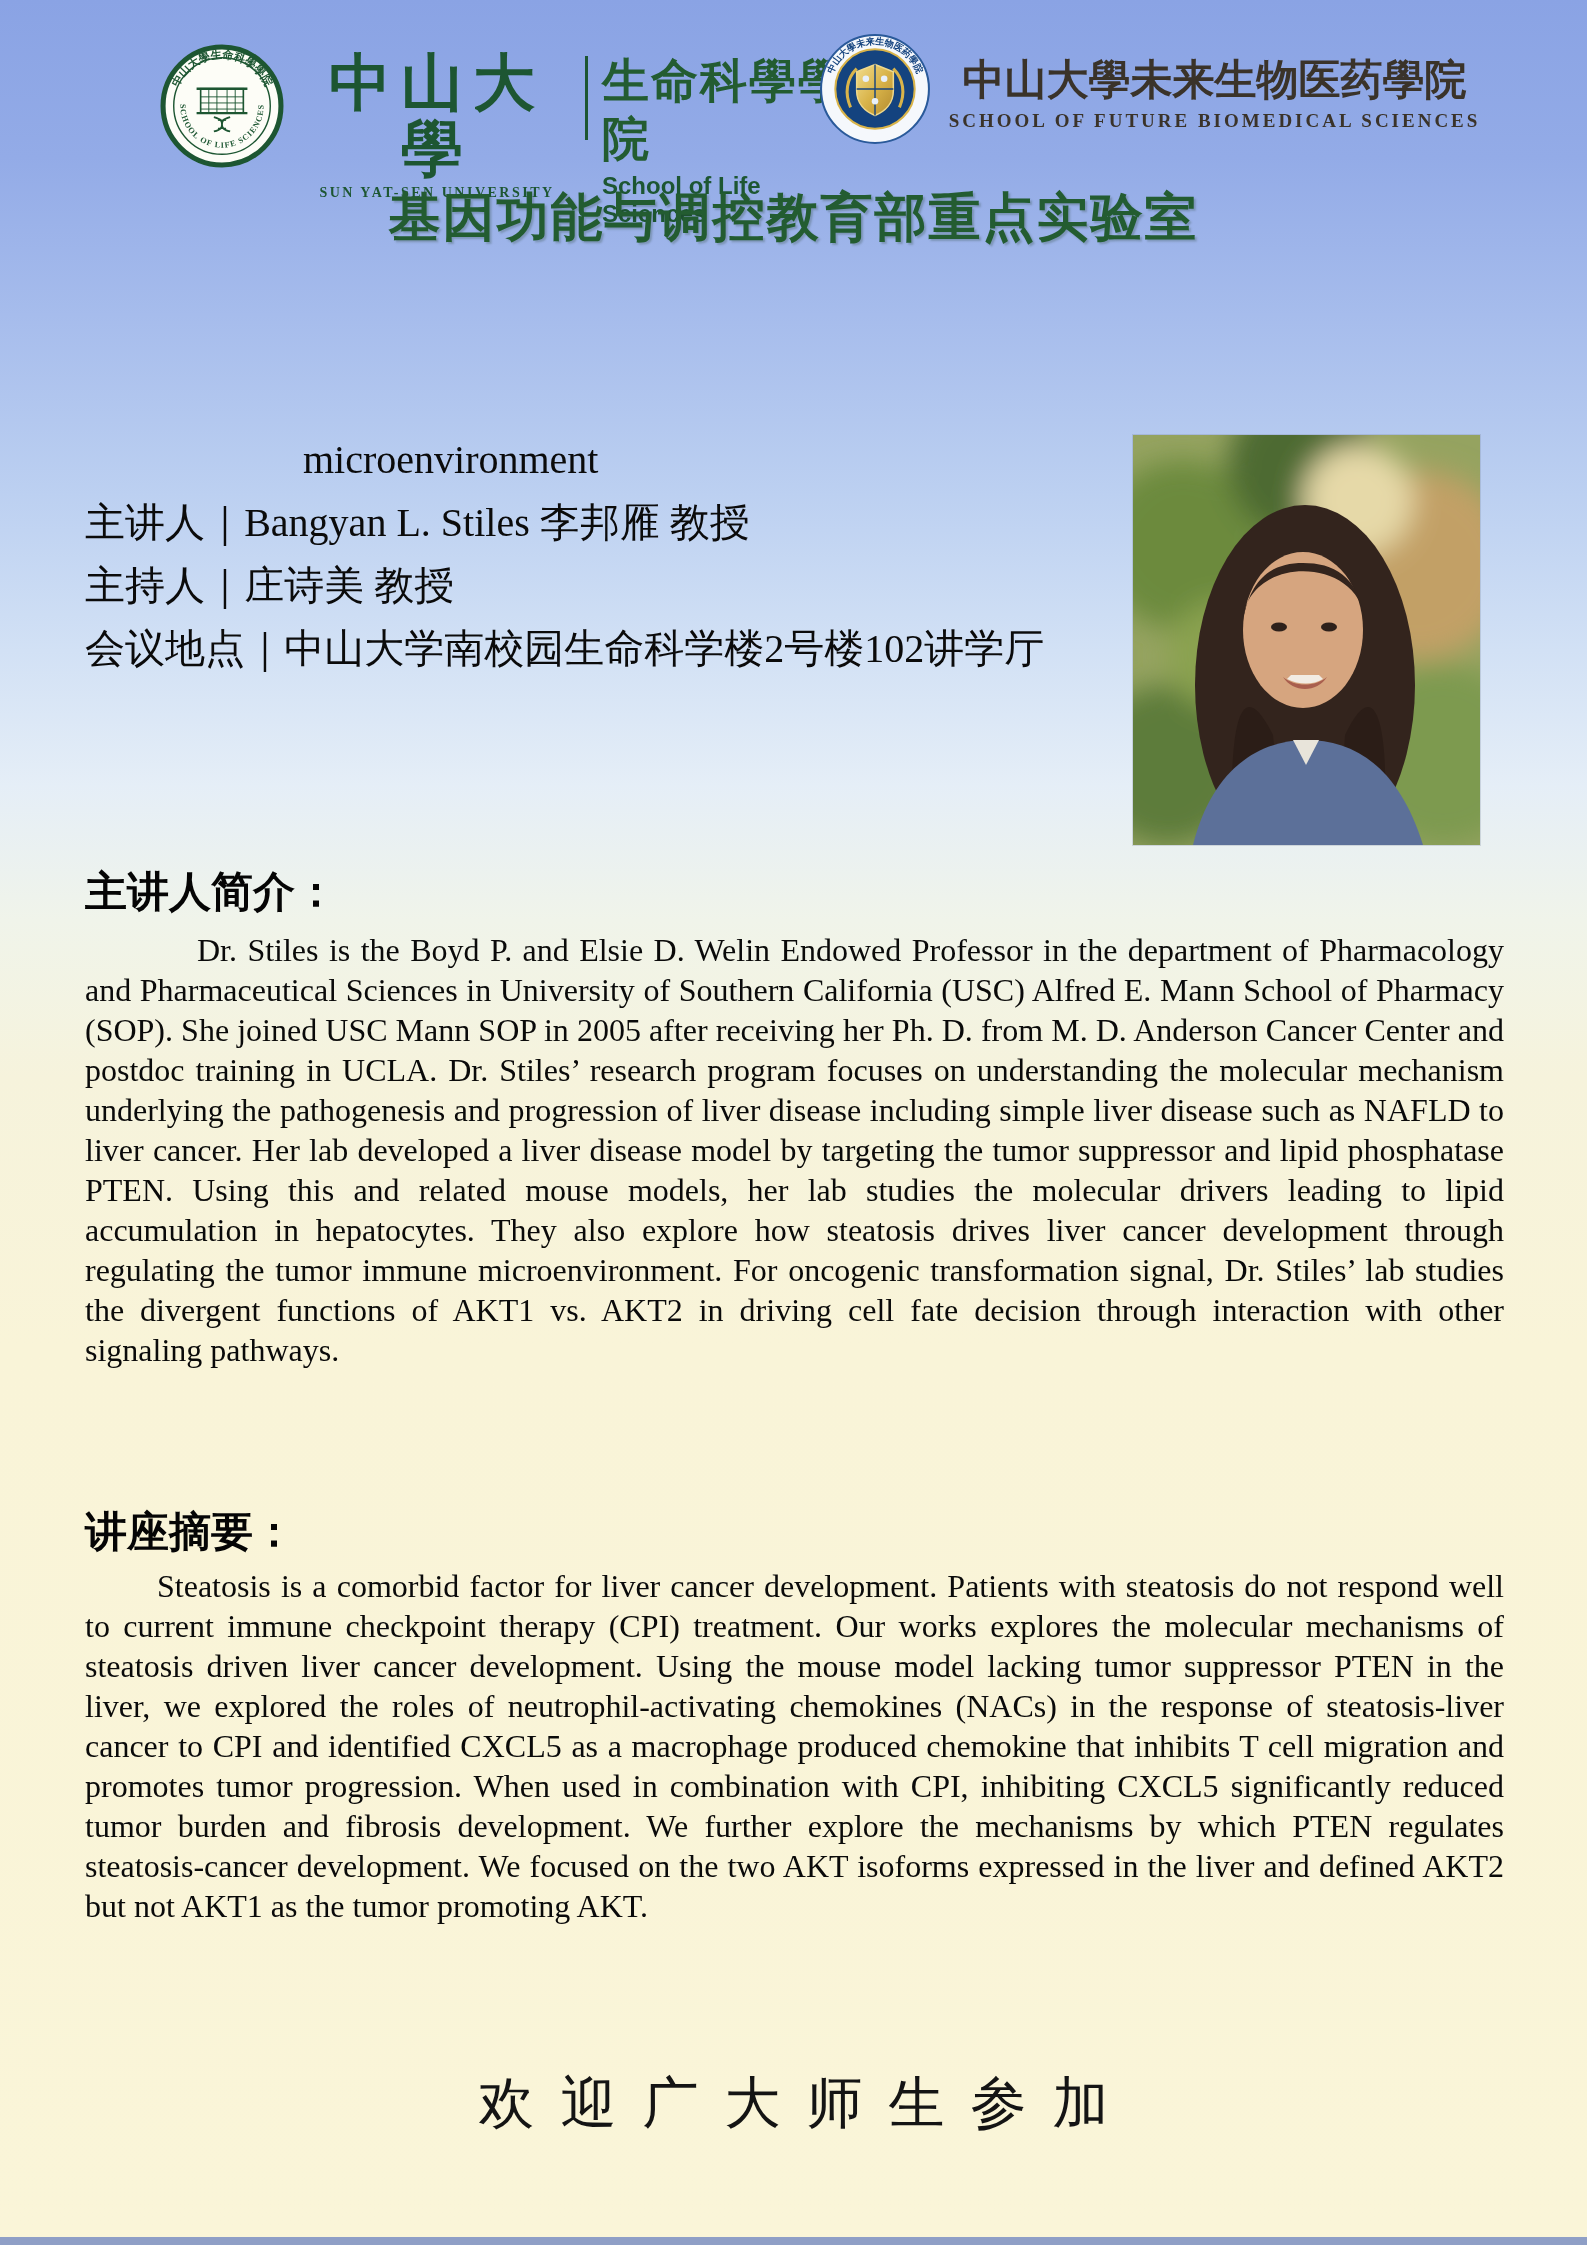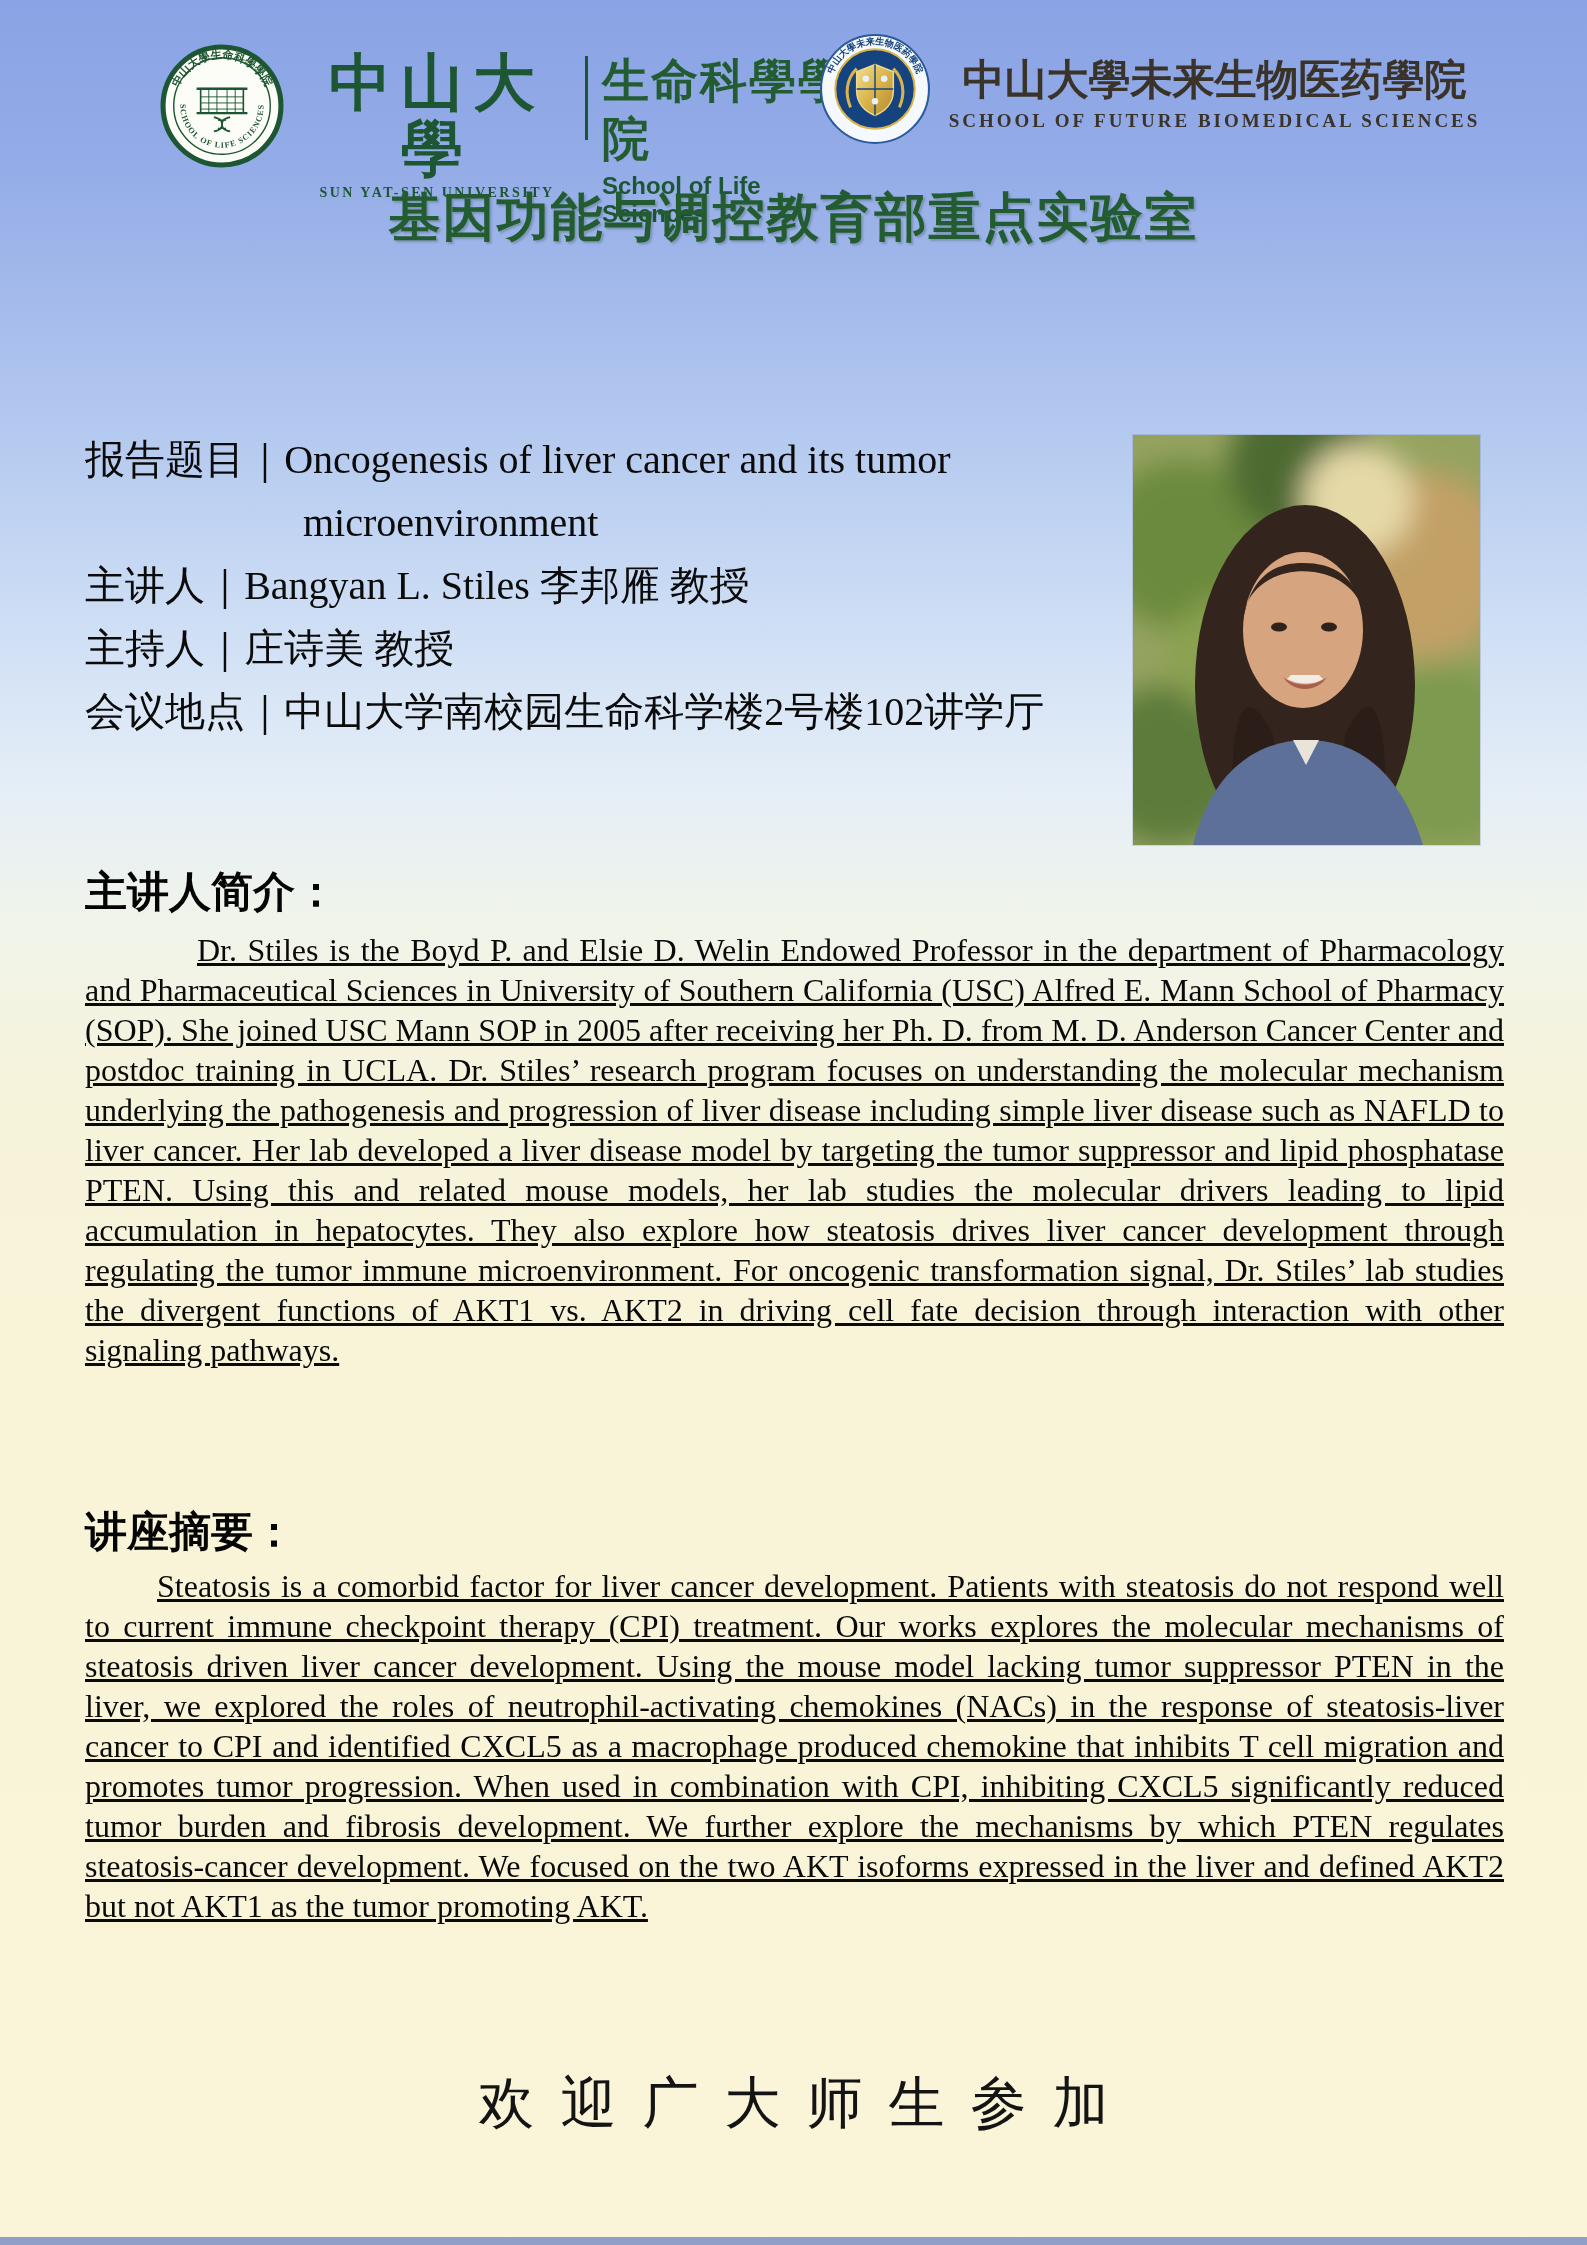--- a/index.html
+++ b/index.html
@@ -46,21 +46,21 @@
   .detail-cont{padding-left:218px;}
   
   .photo{position:absolute;left:1133px;top:435px;width:347px;height:410px;box-shadow:0 0 0 1px rgba(120,130,150,.25);}
   
   .sec-heading{position:absolute;left:85px;width:600px;font-weight:bold;font-size:42px;color:#050505;}
   .bio-heading{top:864px;}
   .abs-heading{top:1504px;}
   .bodytext{
     position:absolute;left:85px;width:1419px;
     font-family:"Liberation Serif",serif;font-size:32px;line-height:40px;
-    color:#0a0a0a;text-align:justify;margin:0;text-decoration:underline;
+    color:#0a0a0a;text-align:justify;margin:0;
   }
   .bio-text{top:930px;text-indent:112px;}
   .abs-text{top:1566px;text-indent:72px;}
   
   .welcome{
     position:absolute;left:0;top:2066px;width:100%;text-align:center;
     font-size:56px;letter-spacing:26px;padding-left:26px;box-sizing:border-box;
     color:#141414;
   }
   .bottom-strip{position:absolute;left:0;bottom:0;width:100%;height:8px;background:#8f9fc6;}
@@ -138,23 +138,20 @@
   </div>
 
   <div class="future-block">
     <div class="future-cn">中山大學未来生物医药學院</div>
     <div class="future-en">SCHOOL OF FUTURE BIOMEDICAL SCIENCES</div>
   </div>
 
   <div class="lab-title">基因功能与调控教育部重点实验室</div>
 
   <div class="details">
-    <div class="detail-row">
-      <span class="dlabel">报告题目｜</span><span class="dvalue">Oncogenesis of liver cancer and its tumor</span>
-    </div>
     <div class="detail-row detail-cont">
       <span class="dvalue">microenvironment</span>
     </div>
     <div class="detail-row">
       <span class="dlabel">主讲人｜</span><span class="dvalue">Bangyan L. Stiles  李邦雁 教授</span>
     </div>
     <div class="detail-row">
       <span class="dlabel">主持人｜</span><span class="dvalue">庄诗美  教授</span>
     </div>
     <div class="detail-row">

